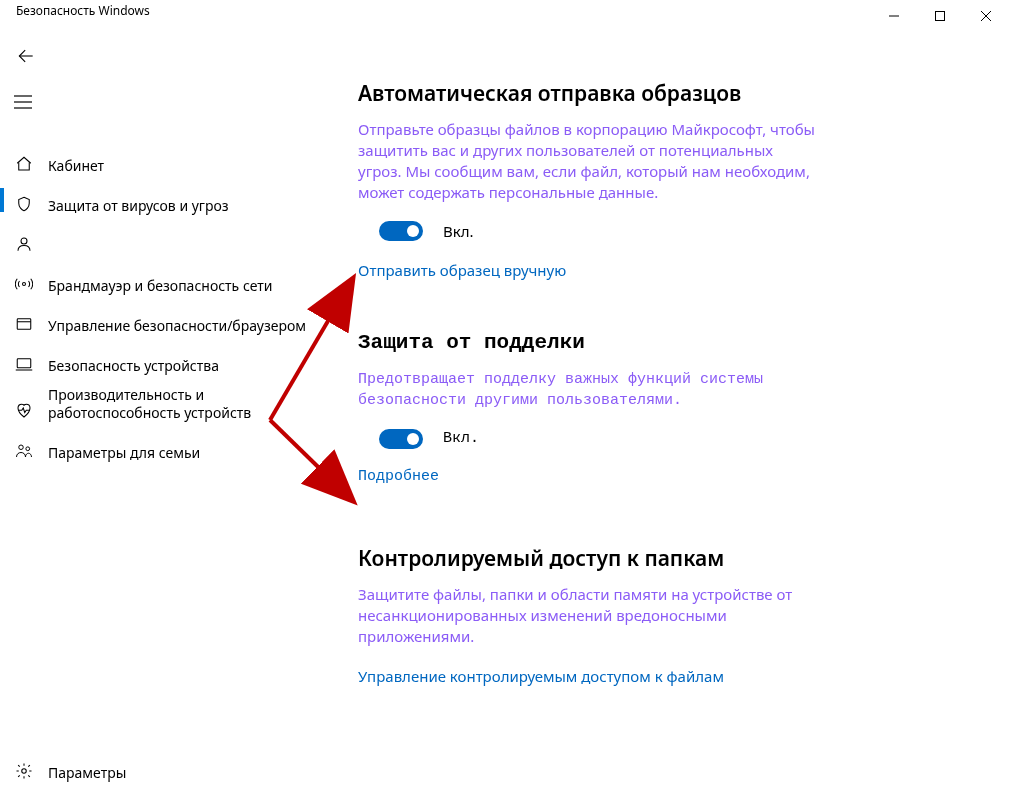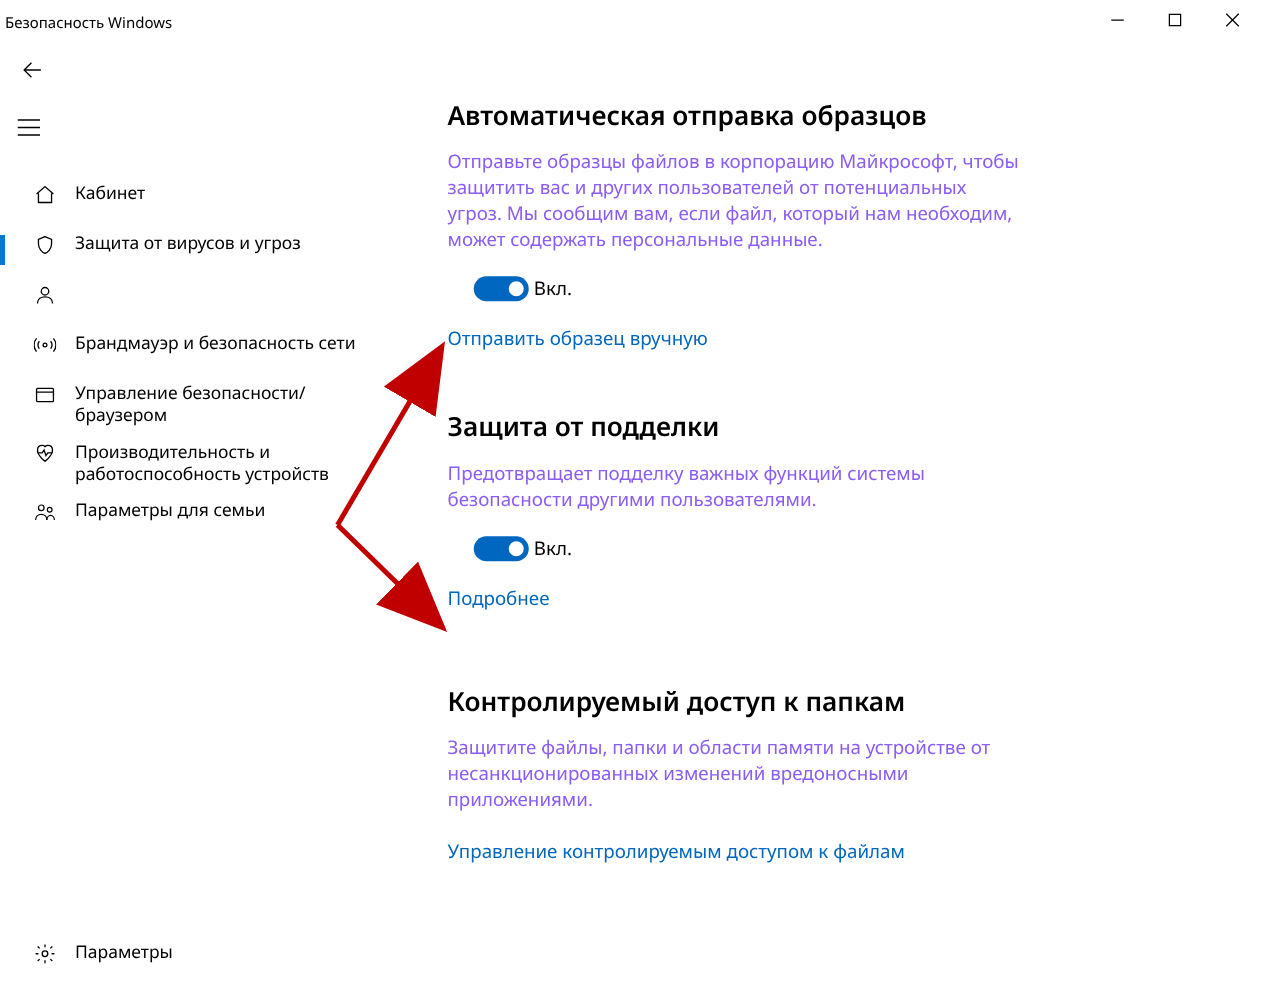--- a/index.html
+++ b/index.html
@@ -10,23 +10,23 @@
     color: #000000;
     overflow: hidden;
     width: 1009px;
     height: 795px;
     position: relative;
   }
   
   .titlebar {
     height: 32px;
     display: flex;
-    align-items: center;
+    align-items: flex-start;
     justify-content: space-between;
-    padding-left: 4px;
+    padding-left: 16px;
     font-size: 12px;
     color: #000;
   }
   .titlebar-title { padding-top: 2px; }
   .window-controls { display: flex; height: 100%; }
   .wc-btn {
     width: 46px;
     height: 32px;
     display: flex;
     align-items: center;
@@ -73,23 +73,23 @@
     justify-content: flex-start;
     padding-left: 14px;
     cursor: pointer;
     margin-bottom: 18px;
   }
   .hamburger svg { width: 18px; height: 14px; }
 
   .nav { display: flex; flex-direction: column; }
   .nav-item {
     display: flex;
-    align-items: flex-start;
+    align-items: flex-end;
     min-height: 40px;
-    padding: 6px 0 6px 26px;
+    padding: 6px 0 6px 14px;
     cursor: pointer;
     position: relative;
   }
   .nav-item .icon {
     width: 20px;
     height: 20px;
     flex-shrink: 0;
     display: flex;
     align-items: center;
     justify-content: center;
@@ -136,21 +136,21 @@
   .section-desc {
     font-size: 15px;
     color: #8b5cf6;
     line-height: 1.4;
     margin: 0 0 18px 0;
   }
 
   .toggle-row {
     display: flex;
     align-items: center;
-    gap: 4px;
+    gap: 20px;
     margin-bottom: 18px;
     padding-left: 21px;
   }
   .toggle {
     width: 44px;
     height: 20px;
     border-radius: 10px;
     background: #0067c0;
     position: relative;
     cursor: pointer;
@@ -271,20 +271,29 @@
       <div class="nav-item">
         <span class="icon">
           <svg viewBox="0 0 24 24" fill="none" stroke="currentColor" stroke-width="1.4">
               <rect x="3" y="5" width="18" height="14" rx="1"></rect>
               <line x1="3" y1="9" x2="21" y2="9"></line>
             </svg>
         </span>
         <span class="label">Управление безопасности/браузером</span>
       </div>
 
+      <div class="nav-item">
+        <span class="icon">
+          <svg viewBox="0 0 24 24" fill="none" stroke="currentColor" stroke-width="1.4">
+              <rect x="3" y="5" width="18" height="12" rx="1"></rect>
+              <line x1="1" y1="20" x2="23" y2="20"></line>
+            </svg>
+        </span>
+        <span class="label">Безопасность устройства</span>
+      </div>
 
       <div class="nav-item">
         <span class="icon">
           <svg viewBox="0 0 24 24" fill="none" stroke="currentColor" stroke-width="1.4">
               <path d="M12 20 C12 20 4 14 4 8 C4 5 6 3 9 3 C10.5 3 12 4 12 5 C12 4 13.5 3 15 3 C18 3 20 5 20 8 C20 14 12 20 12 20 Z"></path>
               <polyline points="4,11 9,11 11,8 13,14 15,11 20,11"></polyline>
             </svg>
         </span>
         <span class="label">Производительность и работоспособность устройств</span>
       </div>
@@ -320,21 +329,21 @@
     <div class="section">
       <h2 class="section-title">Автоматическая отправка образцов</h2>
       <p class="section-desc">Отправьте образцы файлов в корпорацию Майкрософт, чтобы защитить вас и других пользователей от потенциальных угроз. Мы сообщим вам, если файл, который нам необходим, может содержать персональные данные.</p>
       <div class="toggle-row">
         <div class="toggle"></div>
         <span class="toggle-label">Вкл.</span>
       </div>
       <span class="link">Отправить образец вручную</span>
     </div>
 
-    <div class="section" style="margin-top:48px;">
+    <div class="section" style="margin-top:48px;font-family:Liberation Mono, monospace;">
       <h2 class="section-title">Защита от подделки</h2>
       <p class="section-desc">Предотвращает подделку важных функций системы безопасности другими пользователями.</p>
       <div class="toggle-row">
         <div class="toggle"></div>
         <span class="toggle-label">Вкл.</span>
       </div>
       <span class="link">Подробнее</span>
     </div>
 
     <div class="section" style="margin-top:60px;">

